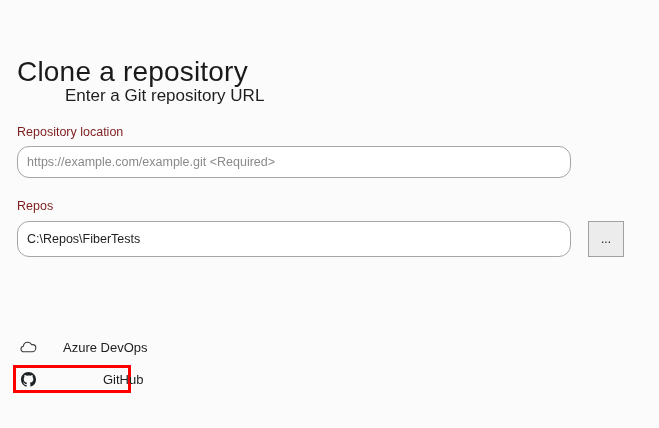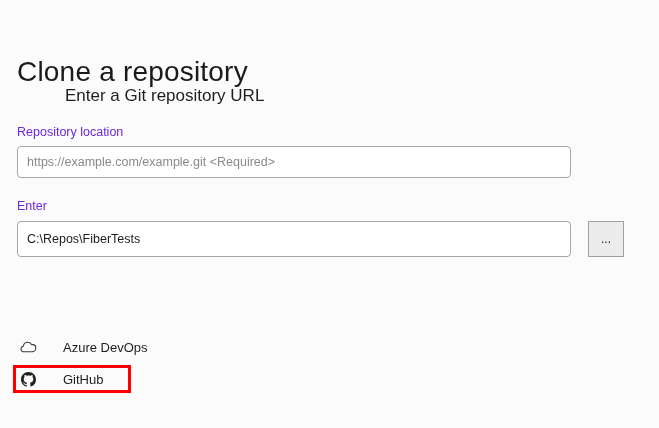--- a/index.html
+++ b/index.html
@@ -32,37 +32,37 @@
     font-size: 17px;
     font-weight: 400;
     color: #1e1e1e;
   }
   .heading-url   { top: 86px; margin-left: 48px; }
   .heading-browse{ top: 307px; }
   .field-label {
     position: absolute;
     left: 17px;
     font-size: 12.5px;
-    color: #6d28d9;
+    color: #7f1d1d;
   }
   .label-repo { top: 125px; }
   .label-path { top: 199px; }
   .text-input {
     position: absolute;
     left: 17px;
     width: 554px;
     box-sizing: border-box;
     border: 1px solid #a6a6a6;
     background: #ffffff;
     font-family: "Liberation Sans", "DejaVu Sans", sans-serif;
     font-size: 12.5px;
     color: #1e1e1e;
     padding: 0 9px;
     outline: none;
-    border-radius: 4px;
+    border-radius: 12px;
   }
   .text-input::placeholder { color: #8a8a8a; opacity: 1; }
   .input-url  { top: 146px; height: 32px; }
   .input-path { top: 221px; height: 36px; }
   .browse-button {
     position: absolute;
     left: 588px;
     top: 221px;
     width: 36px;
     height: 36px;
@@ -90,20 +90,21 @@
   }
   .row-github-box {
     left: 13px;
     top: 365px;
     width: 118px;
     height: 28px;
     box-sizing: border-box;
     border: 3px solid #ff0000;
     background: #fbfbfb;
     padding-left: 4px;
+    gap: 40px;
   }
   .row-icon {
     width: 17px;
     height: 17px;
     display: inline-flex;
     align-items: center;
     justify-content: center;
     flex: 0 0 auto;
   }
   .row-label {
@@ -119,21 +120,21 @@
 <div class="page">
 
   <div class="page-title">Clone a repository</div>
 
   <div class="section-heading heading-url">Enter a Git repository URL</div>
 
   <div class="field-label label-repo">Repository location</div>
 
   <input class="text-input input-url" type="text" placeholder="https://example.com/example.git &lt;Required&gt;" style="">
 
-  <div class="field-label label-path">Enter</div>
+  <div class="field-label label-path">Repos</div>
 
   <input class="text-input input-path" type="text" value="C:\Repos\FiberTests" style="">
 
   <button class="browse-button">...</button>
 
 
   <div class="repo-row row-azure">
     <span class="row-icon">
       <svg width="17" height="12" viewBox="0 0 17 12">
         <path d="M4.3 10.8 C2.3 10.8 1 9.5 1 7.9 C1 6.5 2 5.4 3.4 5.2 C3.6 3 5.4 1.2 7.7 1.2 C9.5 1.2 11 2.3 11.7 3.8 C12 3.7 12.3 3.6 12.7 3.6 C14.4 3.6 15.8 5 15.8 6.7 C15.8 8.9 14.2 10.8 12.2 10.8 Z" fill="none" stroke="#3c3c3c" stroke-width="1.1" stroke-linejoin="round"></path>

